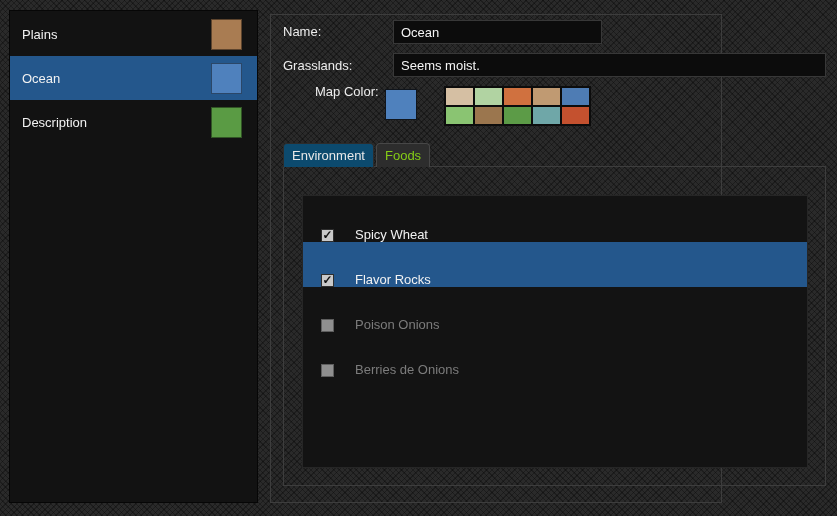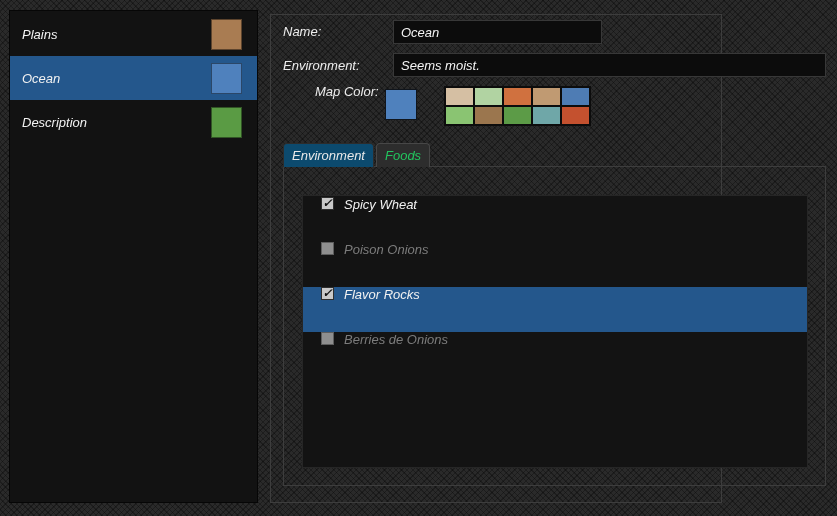--- a/index.html
+++ b/index.html
@@ -1,15 +1,15 @@
 <!DOCTYPE html>
 <html><head>
 <meta charset="utf-8">
 <style>
-  * { margin:0; padding:0; box-sizing:border-box;font-style:italic; }
+  * { margin:0; padding:0; box-sizing:border-box; }
   html,body { width:837px; height:516px; overflow:hidden; }
   body {
     position:relative;
     font-family:"Liberation Sans", sans-serif;
     font-size:13px;
     color:#f1f1f1;
     background-color:#2a2a2a;
     background-image:
       repeating-linear-gradient(45deg, rgba(0,0,0,.30) 0 1px, transparent 1px 4px),
       repeating-linear-gradient(-45deg, rgba(0,0,0,.30) 0 1px, transparent 1px 4px);
@@ -63,33 +63,33 @@
   .palette-cell { width:27px; height:17px; cursor:pointer; }
 
   
   .tabs { position:absolute; left:12px; top:128px; display:flex; gap:2px; z-index:2; }
   .tab {
     height:24px; padding:0 8px; display:flex; align-items:center;
     background:#0c4a6e; color:#e8e8e8; cursor:pointer;
     border:1px solid #2c2c2c; border-bottom:none;
     border-radius:4px 4px 0 0;
   }
-  .tab.active { background:#2d2d2d; color:#22c55e; border-color:#474747; }
+  .tab.active { background:#2d2d2d; color:#84cc16; border-color:#474747; }
 
   .tab-page {
     position:absolute; left:12px; top:151px; width:543px; height:320px;
     border:1px solid #3d3d3d;
   }
 
   
   .food-list {
     position:absolute; left:18px; top:28px; width:506px; height:273px;
     background:#131313; border:1px solid #262626; padding-top:1px;
   }
-  .food-row { height:45px; display:flex; align-items:flex-start; padding-left:18px; gap:10px; cursor:default; }
+  .food-row { height:45px; display:flex; align-items:flex-end; padding-left:18px; gap:21px; cursor:default; }
   .food-row.selected { background:#24578c; }
   .food-label { color:#7c7c7c; }
   .food-row.checked .food-label { color:#f2f2f2; }
   .checkbox {
     position:relative; width:13px; height:13px; flex:0 0 13px;
     background:#8f8f8f; border:1px solid #5e5e5e; cursor:pointer;
   }
   .food-row.checked .checkbox { background:#c9c9c9; border-color:#2e2e2e; }
   .food-row.checked .checkbox::after {
     content:"\2713"; position:absolute; left:0; top:-1px; width:11px;
@@ -112,21 +112,21 @@
     <span class="biome-label">Description</span>
     <span class="swatch" style="background-color: rgb(90, 155, 68);"></span>
   </div>
 </div>
 
 <div class="group-box">
 
   <span class="form-label lbl-name">Name:</span>
   <input class="text-input name-input" type="text" value="Ocean" style="">
 
-  <span class="form-label lbl-desc">Environment:</span>
+  <span class="form-label lbl-desc">Grasslands:</span>
   <input class="text-input desc-input" type="text" value="Seems moist." style="">
 
   <span class="form-label lbl-map">Map Color:</span>
   <span class="map-swatch" style="background-color: rgb(79, 129, 189);"></span>
 
   <div class="palette">
     <span class="palette-cell" style="background-color: rgb(213, 191, 163);"></span>
     <span class="palette-cell" style="background-color: rgb(177, 211, 162);"></span>
     <span class="palette-cell" style="background-color: rgb(208, 113, 63);"></span>
     <span class="palette-cell" style="background-color: rgb(192, 154, 114);"></span>
@@ -148,28 +148,28 @@
   </div>
 
   <div class="tab-page">
     <div class="food-list">
 
       <div class="food-row checked">
         <span class="checkbox"></span>
         <span class="food-label">Spicy Wheat</span>
       </div>
 
+      <div class="food-row checked selected">
+        <span class="checkbox"></span>
+        <span class="food-label">Flavor Rocks</span>
+      </div>
+
       <div class="food-row">
         <span class="checkbox"></span>
         <span class="food-label">Poison Onions</span>
-      </div>
-
-      <div class="food-row checked selected">
-        <span class="checkbox"></span>
-        <span class="food-label">Flavor Rocks</span>
       </div>
 
       <div class="food-row">
         <span class="checkbox"></span>
         <span class="food-label">Berries de Onions</span>
       </div>
 
     </div>
   </div>
 </div>

